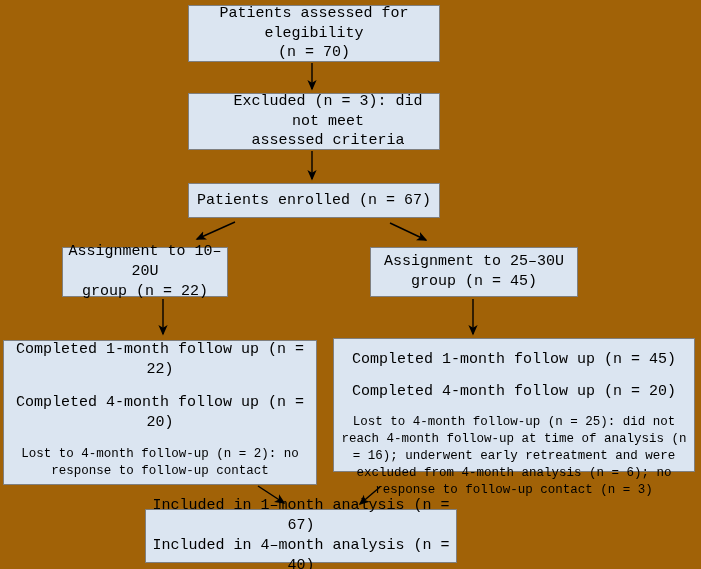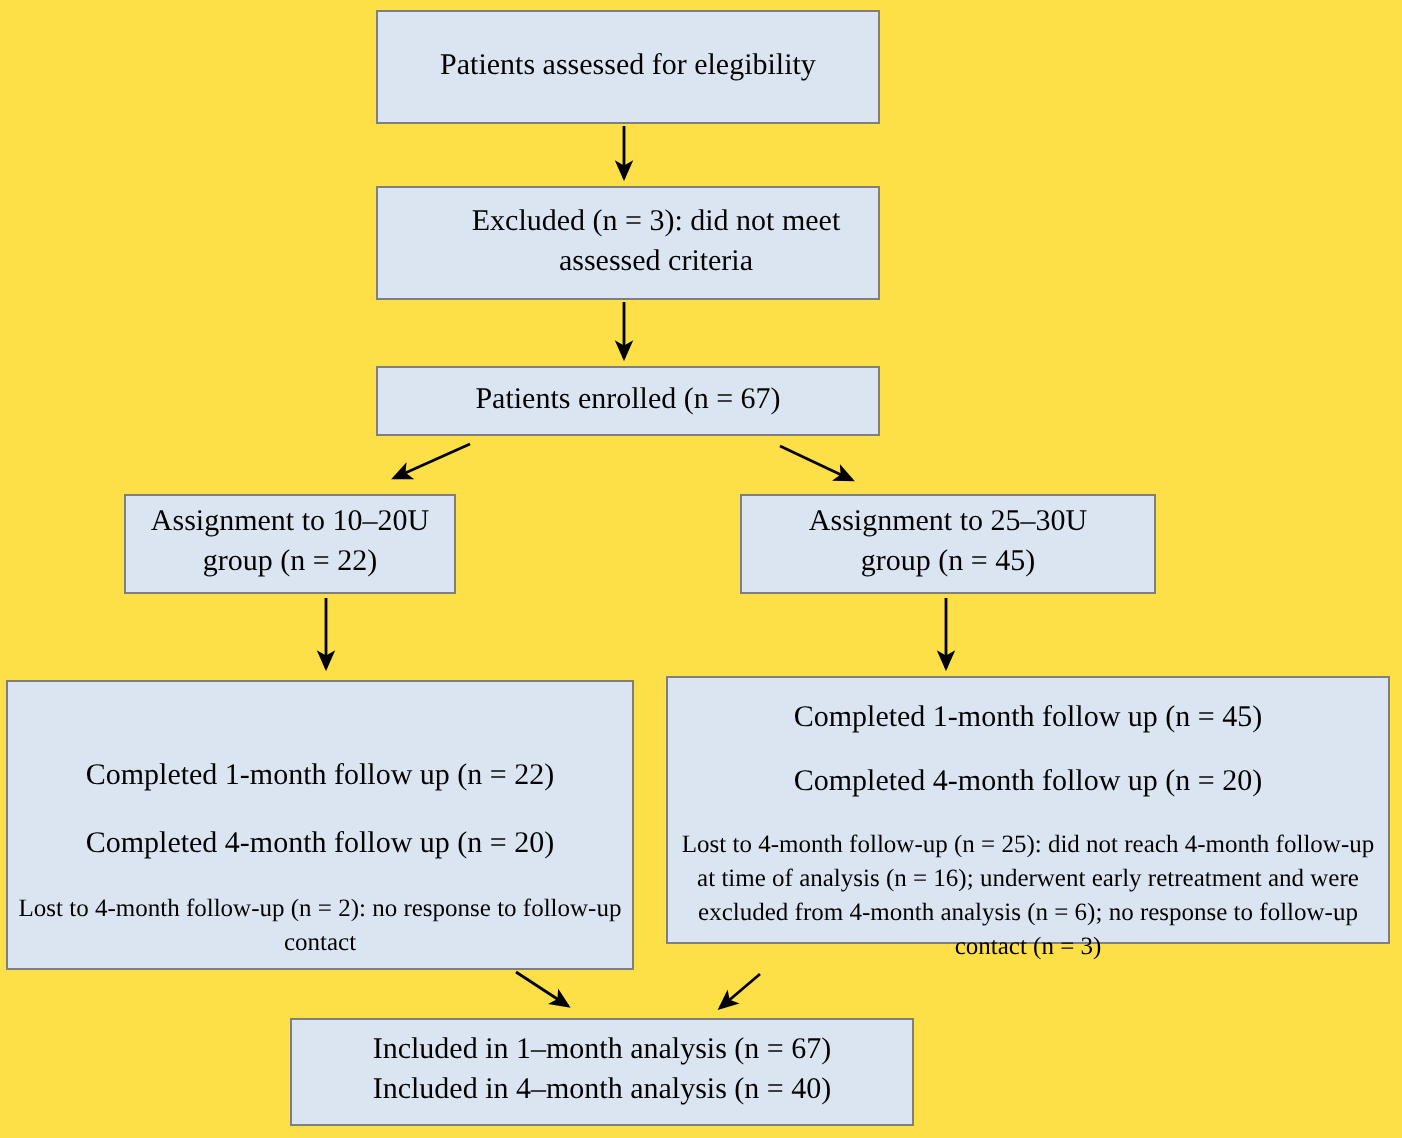--- a/index.html
+++ b/index.html
@@ -1,21 +1,21 @@
 <!DOCTYPE html>
 <html><head>
 <meta charset="utf-8">
 <style>
   html, body { margin: 0; padding: 0; background: #ffffff; }
   #canvas {
     position: relative;
     width: 701px;
     height: 569px;
-    background: #fde047;
-    font-family: Liberation Serif, serif;
+    background: #a16207;
+    font-family: Liberation Mono, monospace;
     color: #000000;
     overflow: hidden;
   }
   #arrows {
     position: absolute;
     left: 0; top: 0;
     width: 701px; height: 569px;
     pointer-events: none;
   }
   .box {
@@ -60,20 +60,21 @@
     <line x1="235" y1="222" x2="197" y2="239" stroke="#000" stroke-width="1.4" marker-end="url(#ah)"></line>
     <line x1="390" y1="223" x2="426" y2="240" stroke="#000" stroke-width="1.4" marker-end="url(#ah)"></line>
     <line x1="163" y1="299" x2="163" y2="334" stroke="#000" stroke-width="1.4" marker-end="url(#ah)"></line>
     <line x1="473" y1="299" x2="473" y2="334" stroke="#000" stroke-width="1.4" marker-end="url(#ah)"></line>
     <line x1="258" y1="486" x2="284" y2="503" stroke="#000" stroke-width="1.4" marker-end="url(#ah)"></line>
     <line x1="380" y1="487" x2="360" y2="504" stroke="#000" stroke-width="1.4" marker-end="url(#ah)"></line>
   </svg>
 
   <div class="box" id="b-eligibility">
     <div>Patients assessed for elegibility</div>
+    <div>(n = 70)</div>
   </div>
 
   <div class="box" id="b-excluded">
     <div>Excluded (n = 3): did not meet</div>
     <div>assessed criteria</div>
   </div>
 
   <div class="box" id="b-enrolled">
     <div>Patients enrolled (n = 67)</div>
   </div>

